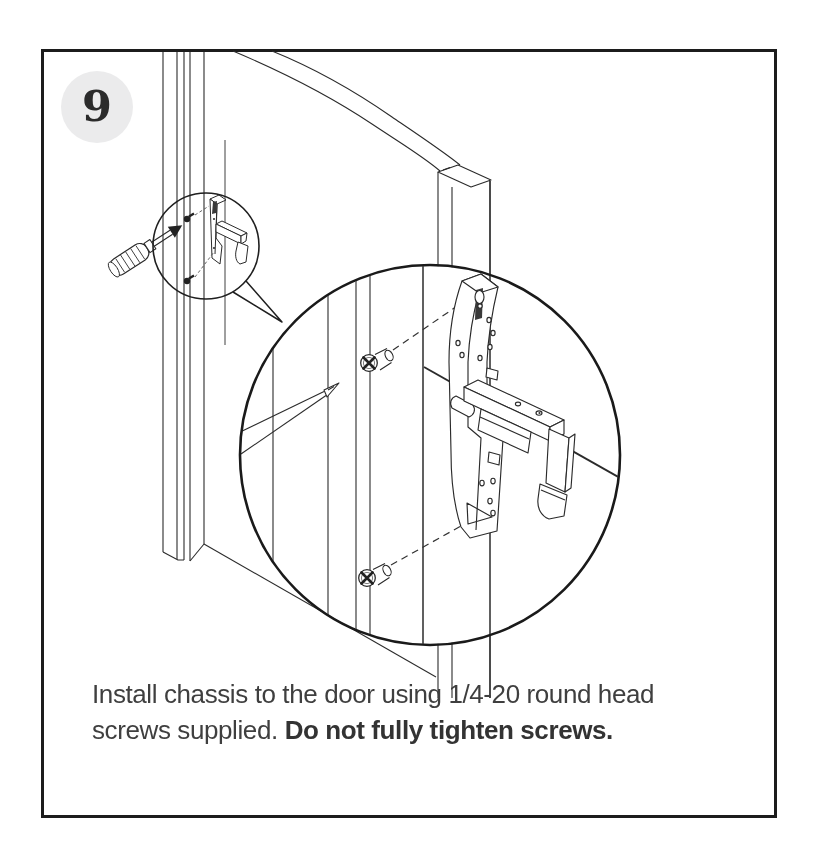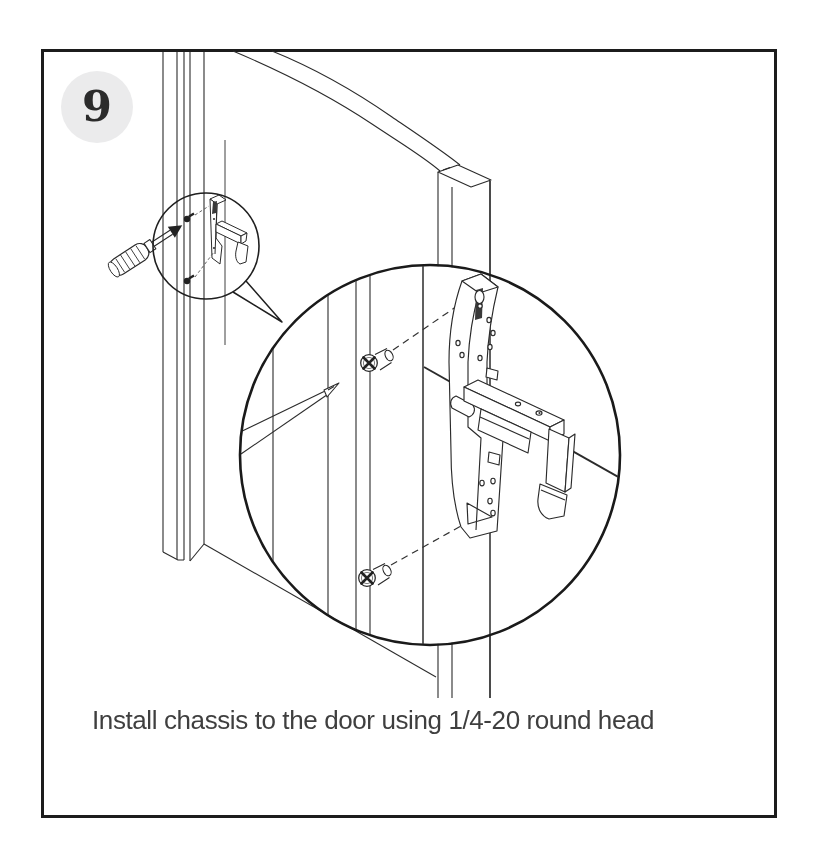--- a/index.html
+++ b/index.html
@@ -3,21 +3,21 @@
 <meta charset="utf-8">
 <style>
   html,body{margin:0;padding:0;background:#ffffff;}
   #stage{position:relative;width:817px;height:858px;background:#fff;overflow:hidden;
          font-family:"Liberation Sans", sans-serif;}
   #artwork{position:absolute;left:0;top:0;}
   .badge{position:absolute;left:61px;top:71px;width:72px;height:72px;border-radius:50%;
          background:var(--badge-bg,#ebebec);display:flex;align-items:center;justify-content:center;}
   .badge span{font-family:"DejaVu Serif", serif;font-weight:bold;font-size:43px;
               color:var(--badge-text,#2b2b2b);line-height:1;transform:translateY(-1px);}
-  .caption{position:absolute;left:92px;top:702px;width:672px;
+  .caption{position:absolute;left:92px;top:676px;width:672px;
            font-size:26px;line-height:36px;letter-spacing:-0.4px;color:var(--caption-text,#3f3f3f);}
   .caption .ln{white-space:nowrap;}
   .caption b{font-weight:700;color:#333;}
   svg *{vector-effect:non-scaling-stroke;}
 </style>
 </head>
 <body>
 
 <div id="stage">
 
@@ -179,14 +179,15 @@
 
     <circle cx="430" cy="455" r="190" fill="none" stroke="#1a1a1a" stroke-width="2.6"></circle>
   </svg>
 
   <div class="badge">
     <span>9</span>
   </div>
 
   <div class="caption">
     <div class="ln">Install chassis to the door using 1/4-20 round head</div>
+    <div class="ln"><span>screws supplied. </span><b>Do not fully tighten screws.</b></div>
   </div>
 </div>
 
 </body></html>

